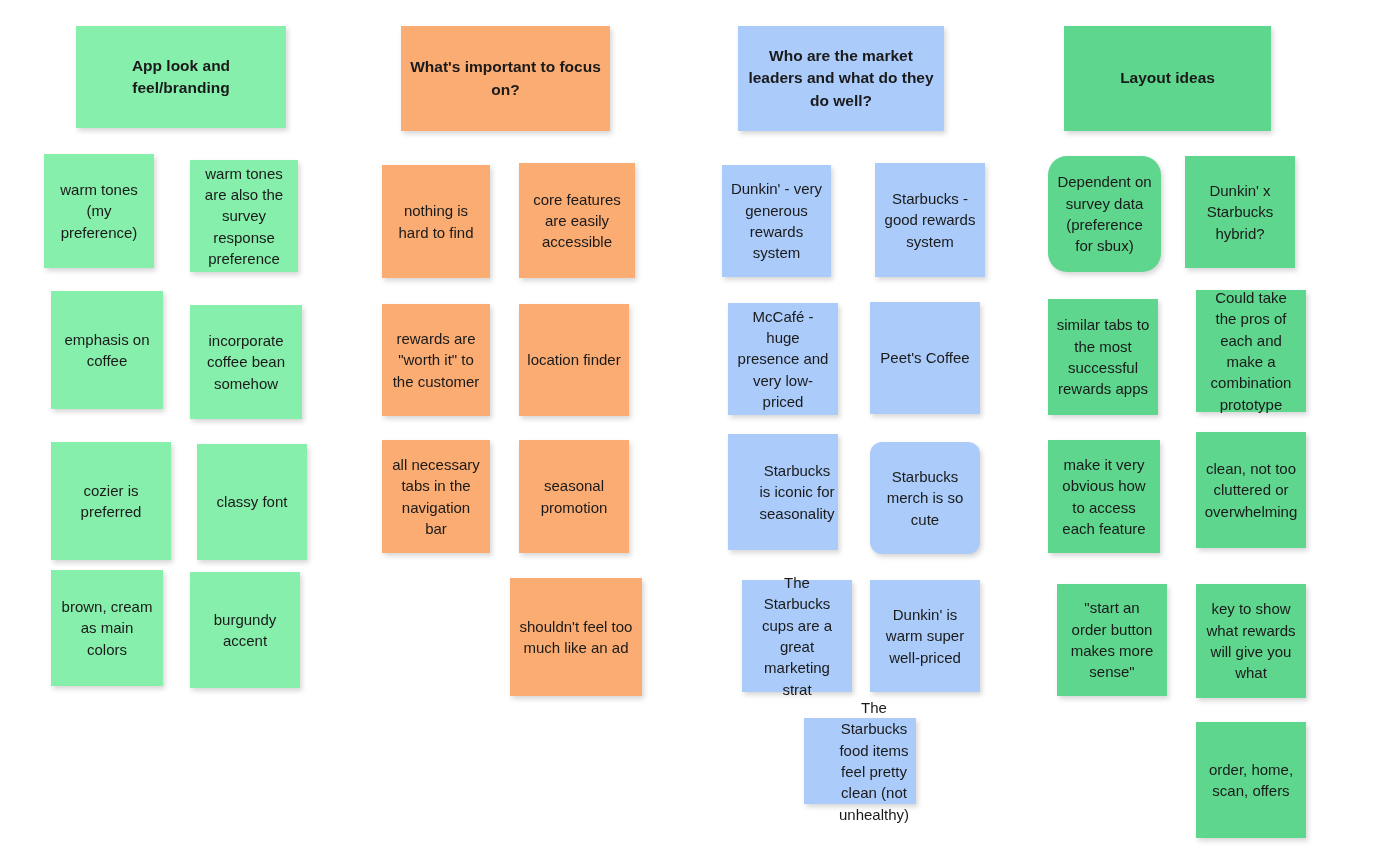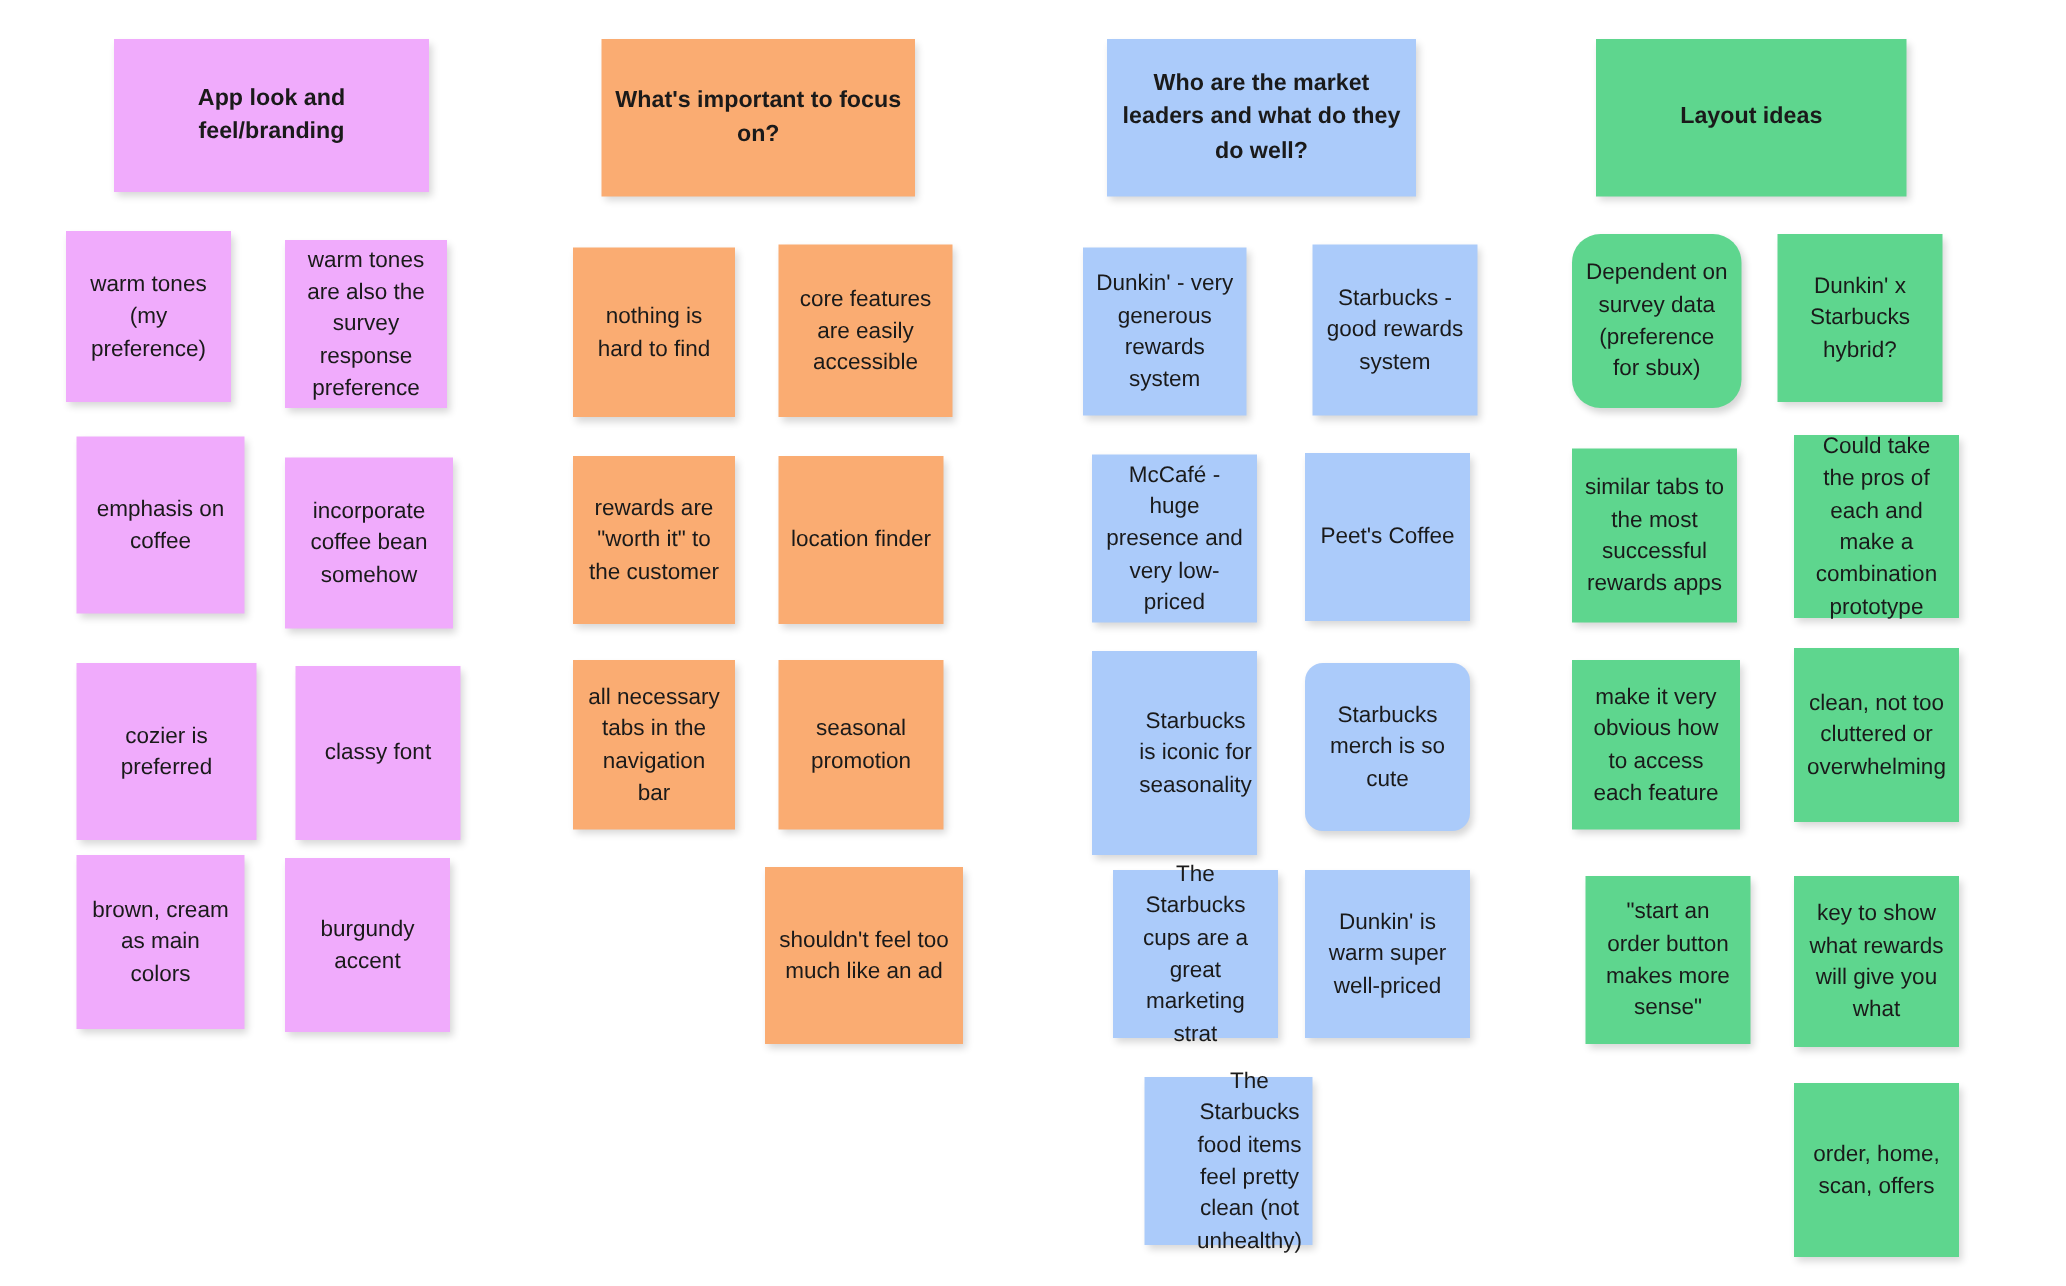--- a/index.html
+++ b/index.html
@@ -30,21 +30,21 @@
     padding: 4px 8px;
     box-shadow: 2px 3px 5px rgba(0,0,0,0.16);
     white-space: pre-line;
     word-wrap: break-word;
   }
   .note.header {
     font-weight: bold;
     font-size: 15.5px;
     line-height: 1.45;
   }
-  .note.yellow  { background: #f0abfc; }
+  .note.yellow  { background: #86efac; }
   .note.orange  { background: #faac72; }
   .note.blue    { background: #abcbfa; }
   .note.green   { background: #5ed68e; }
 </style>
 </head>
 <body>
 
 <div id="board" style="background: rgb(255, 255, 255);">
     <div class="note header yellow" style="left: 76px; top: 26px; width: 210px; height: 102px;">App look and feel/branding</div>
     <div class="note yellow" style="left: 44px; top: 154px; width: 110px; height: 114px;">warm tones (my preference)</div>
@@ -61,25 +61,25 @@
     <div class="note orange" style="left: 382px; top: 304px; width: 108px; height: 112px;">rewards are "worth it" to the customer</div>
     <div class="note orange" style="left: 519px; top: 304px; width: 110px; height: 112px;">location finder</div>
     <div class="note orange" style="left: 382px; top: 440px; width: 108px; height: 113px;">all necessary tabs in the navigation bar</div>
     <div class="note orange" style="left: 519px; top: 440px; width: 110px; height: 113px;">seasonal promotion</div>
     <div class="note orange" style="left: 510px; top: 578px; width: 132px; height: 118px;">shouldn't feel too much like an ad</div>
     <div class="note header blue" style="left: 738px; top: 26px; width: 206px; height: 105px;">Who are the market leaders and what do they do well?</div>
     <div class="note blue" style="left: 722px; top: 165px; width: 109px; height: 112px;">Dunkin' - very generous rewards system</div>
     <div class="note blue" style="left: 875px; top: 163px; width: 110px; height: 114px;">Starbucks - good rewards system</div>
     <div class="note blue" style="left: 728px; top: 303px; width: 110px; height: 112px;">McCafé  -huge presence and very low-priced</div>
     <div class="note blue" style="left: 870px; top: 302px; width: 110px; height: 112px;">Peet's Coffee</div>
-    <div class="note blue" style="left: 728px; top: 434px; width: 110px; height: 136px; padding-left: 36px;">Starbucks is iconic for seasonality</div>
+    <div class="note blue" style="left: 728px; top: 434px; width: 110px; height: 116px; padding-left: 36px;">Starbucks is iconic for seasonality</div>
     <div class="note blue" style="left: 870px; top: 442px; width: 110px; height: 112px; border-radius: 12px;">Starbucks merch is so cute</div>
     <div class="note blue" style="left: 742px; top: 580px; width: 110px; height: 112px;">The Starbucks cups are a great marketing strat</div>
     <div class="note blue" style="left: 870px; top: 580px; width: 110px; height: 112px;">Dunkin' is warm super well-priced</div>
-    <div class="note blue" style="left: 763px; top: 718px; width: 112px; height: 112px; padding-left: 36px;">The Starbucks food items feel pretty clean (not unhealthy)</div>
+    <div class="note blue" style="left: 804px; top: 718px; width: 112px; height: 86px; padding-left: 36px;">The Starbucks food items feel pretty clean (not unhealthy)</div>
     <div class="note header green" style="left: 1064px; top: 26px; width: 207px; height: 105px;">Layout ideas</div>
     <div class="note green" style="left: 1048px; top: 156px; width: 113px; height: 116px; border-radius: 19px;">Dependent on survey data (preference for sbux)</div>
     <div class="note green" style="left: 1185px; top: 156px; width: 110px; height: 112px;">Dunkin' x Starbucks hybrid?</div>
     <div class="note green" style="left: 1048px; top: 299px; width: 110px; height: 116px;">similar tabs to the most successful rewards apps</div>
     <div class="note green" style="left: 1196px; top: 290px; width: 110px; height: 122px;">Could take the pros of each and make a combination prototype</div>
     <div class="note green" style="left: 1048px; top: 440px; width: 112px; height: 113px;">make it very obvious how to access each feature</div>
     <div class="note green" style="left: 1196px; top: 432px; width: 110px; height: 116px;">clean, not too cluttered or overwhelming</div>
     <div class="note green" style="left: 1057px; top: 584px; width: 110px; height: 112px;">"start an order button makes more sense"</div>
     <div class="note green" style="left: 1196px; top: 584px; width: 110px; height: 114px;">key to show what rewards will give you what</div>
     <div class="note green" style="left: 1196px; top: 722px; width: 110px; height: 116px;">order, home, scan, offers</div>

